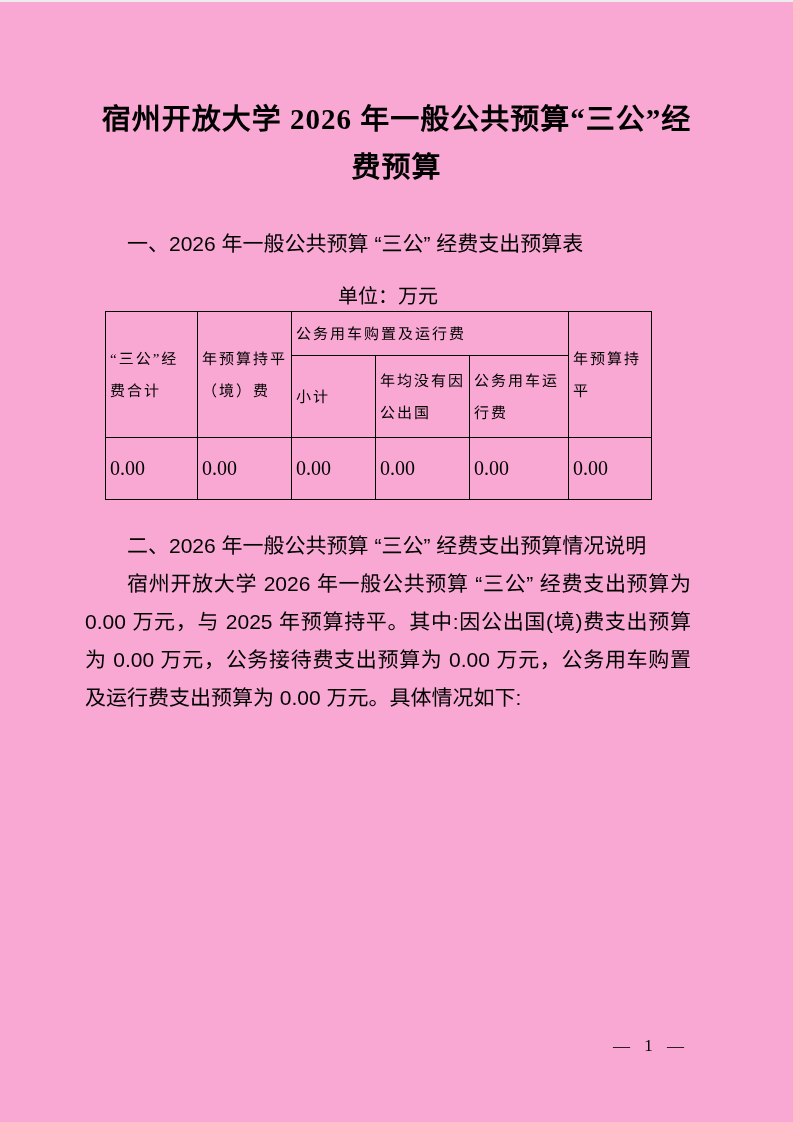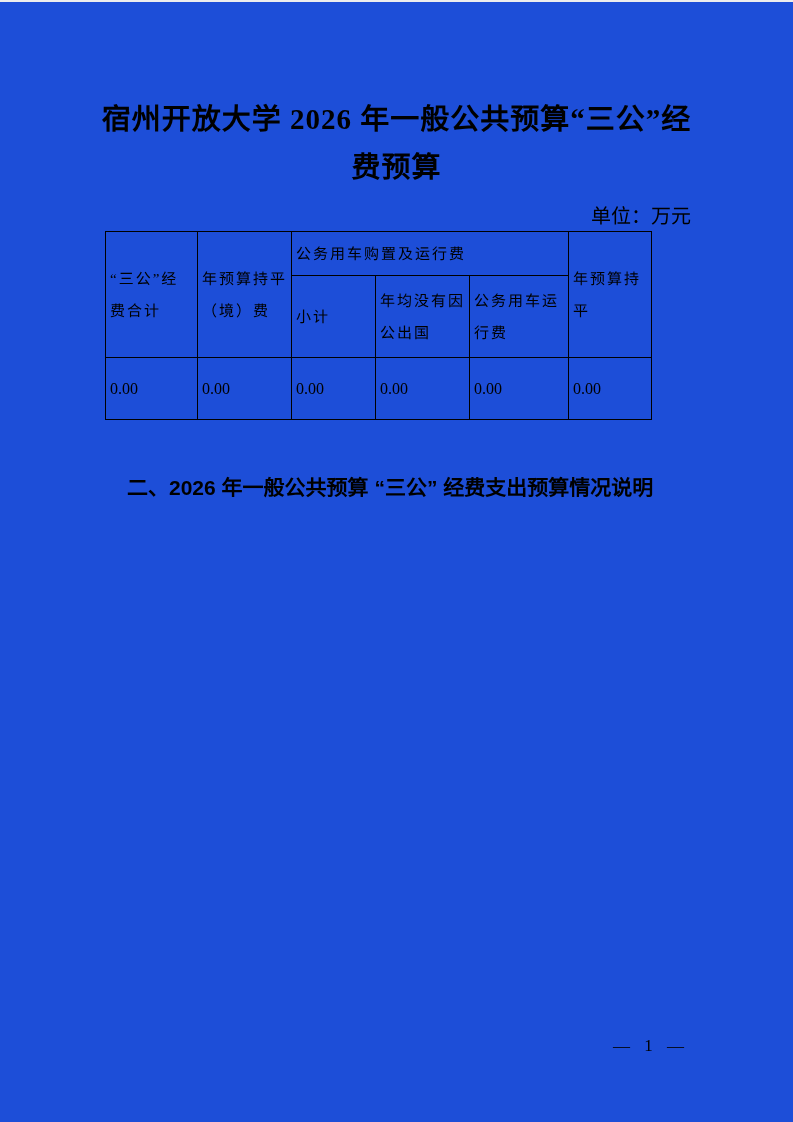--- a/index.html
+++ b/index.html
@@ -4,21 +4,21 @@
 <style>
   html, body {
     margin: 0;
     padding: 0;
     background: #ffffff;
   }
   .page {
     position: relative;
     width: 793px;
     height: 1122px;
-    background: #1d4ed8;
+    background: #f9a8d4;
     color: #000000;
     font-family: "Liberation Sans", sans-serif;
     overflow: hidden;
     border-top: 2px solid #ededed;
     box-sizing: border-box;
   }
   .doc-title {
     margin: 93px auto 0 auto;
     width: 618px;
     text-align: center;
@@ -34,22 +34,22 @@
   .sec-heading {
     margin: 0;
     font-size: 21px;
     font-weight: normal;
     line-height: 38px;
     text-indent: 2em;
     white-space: nowrap;
   }
   .sec1-heading { margin-top: 34px; }
   .unit-label {
-    margin-top: 10px;
-    text-align: right;
+    margin-top: 18px;
+    text-align: center;
     font-size: 20px;
     line-height: 30px;
   }
   table.budget {
     border-collapse: collapse;
     table-layout: fixed;
     width: 546px;
     margin-left: 20px;
     font-family: "Liberation Serif", serif;
   }
@@ -63,50 +63,51 @@
   }
   table.budget th {
     font-size: 15px;
     letter-spacing: 2px;
     line-height: 32px;
   }
   tr.group-row th.group-cell { height: 44px; line-height: 20px; }
   tr.sub-row th { height: 82px; }
   tr.data-row td {
     height: 62px;
-    font-size: 16px;
+    font-size: 20px;
     letter-spacing: 0;
   }
   .body-para {
     margin: 0;
     font-size: 21px;
     line-height: 38px;
     text-indent: 2em;
     text-align: justify;
   }
-  .sec2-heading { margin-top: 49px; font-weight: bold; }
+  .sec2-heading { margin-top: 27px; }
   .bold-lead { font-weight: bold; }
   .page-footer {
     position: absolute;
     top: 1034px;
     right: 104px;
     font-family: "Liberation Serif", serif;
     font-size: 17px;
     letter-spacing: 5px;
   }
 </style>
 </head>
 <body>
 
 <div class="page">
 
   <h1 class="doc-title">宿州开放大学 2026 年一般公共预算“三公”经费预算</h1>
 
   <div class="content">
 
+    <p class="sec-heading sec1-heading">一、2026 年一般公共预算 “三公” 经费支出预算表</p>
 
     <div class="unit-label">单位：万元</div>
 
     <table class="budget">
       <colgroup>
         <col style="width:92px">
         <col style="width:94px">
         <col style="width:84px">
         <col style="width:94px">
         <col style="width:99px">
@@ -130,20 +131,21 @@
           <td>0.00</td>
           <td>0.00</td>
           <td>0.00</td>
           <td>0.00</td>
         </tr>
       </tbody>
     </table>
 
     <p class="sec-heading sec2-heading">二、2026 年一般公共预算 “三公” 经费支出预算情况说明</p>
 
+    <p class="body-para">宿州开放大学 2026 年一般公共预算 “三公”  经费支出预算为 0.00 万元，与 2025 年预算持平。其中:因公出国(境)费支出预算为 0.00 万元，公务接待费支出预算为 0.00 万元，公务用车购置及运行费支出预算为 0.00 万元。具体情况如下:</p>
 
 
 
   </div>
 
   <div class="page-footer">— 1 —</div>
 
 </div>
 
 </body></html>

